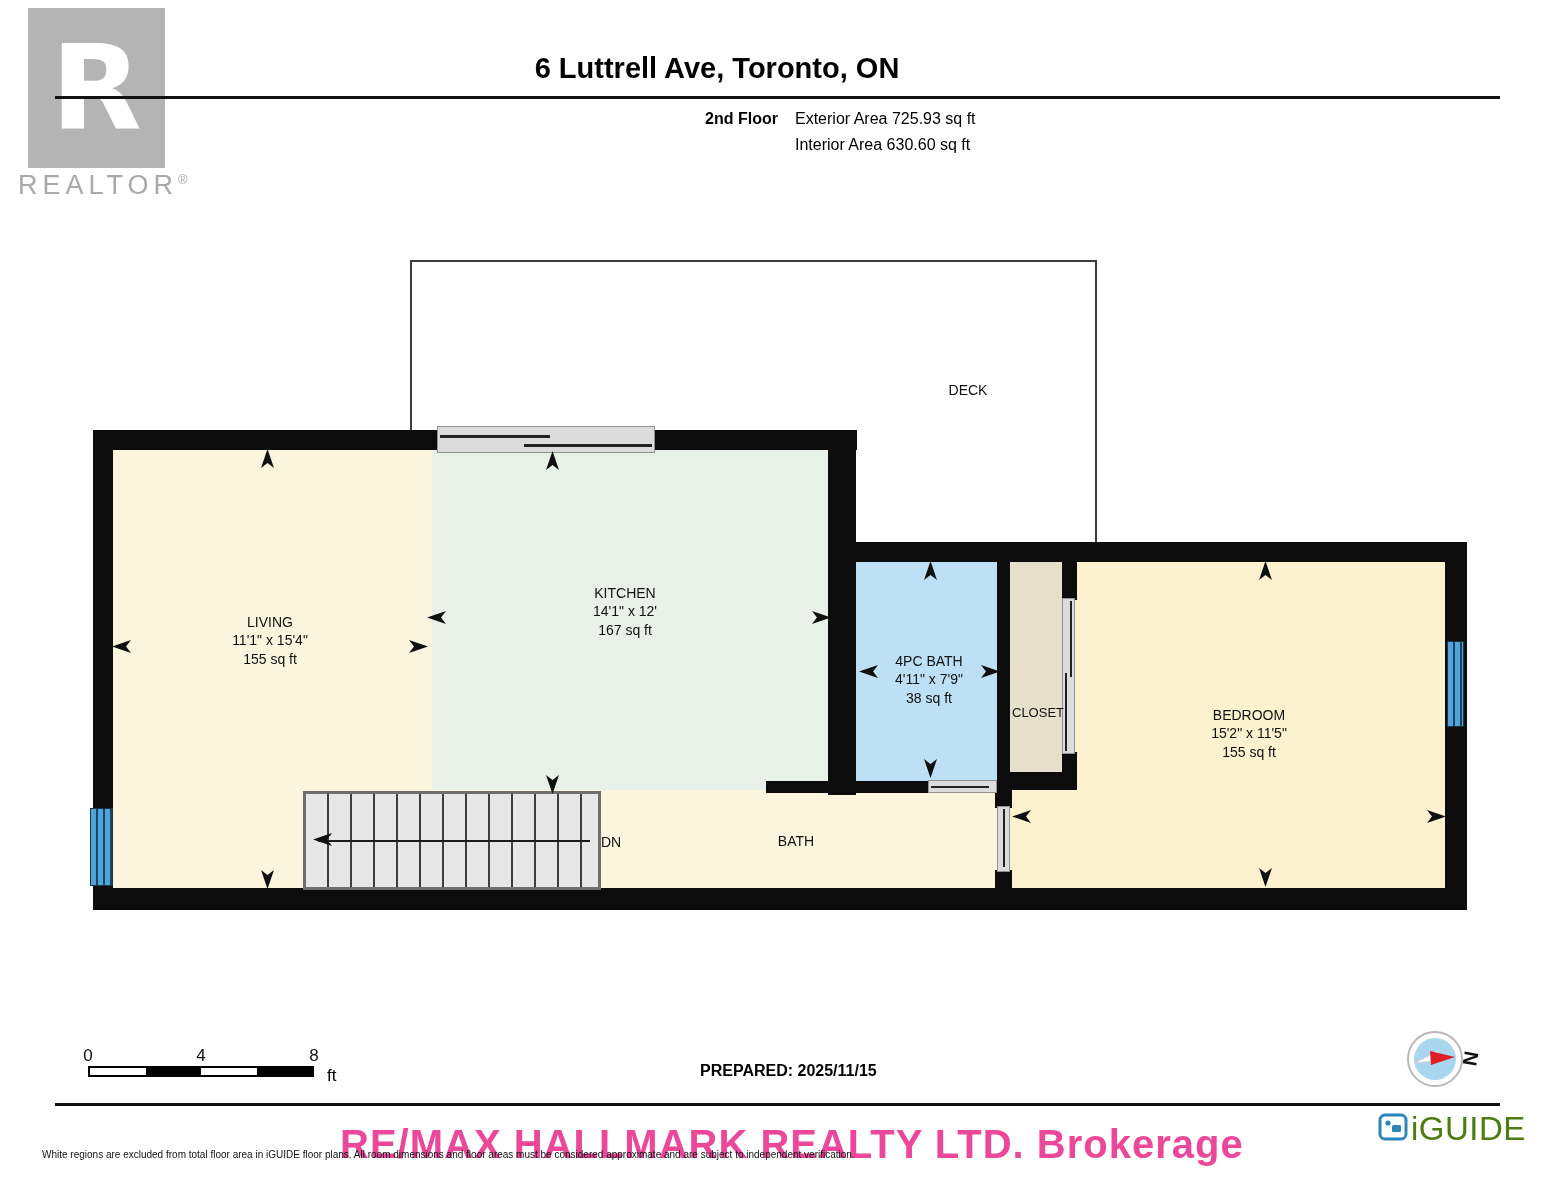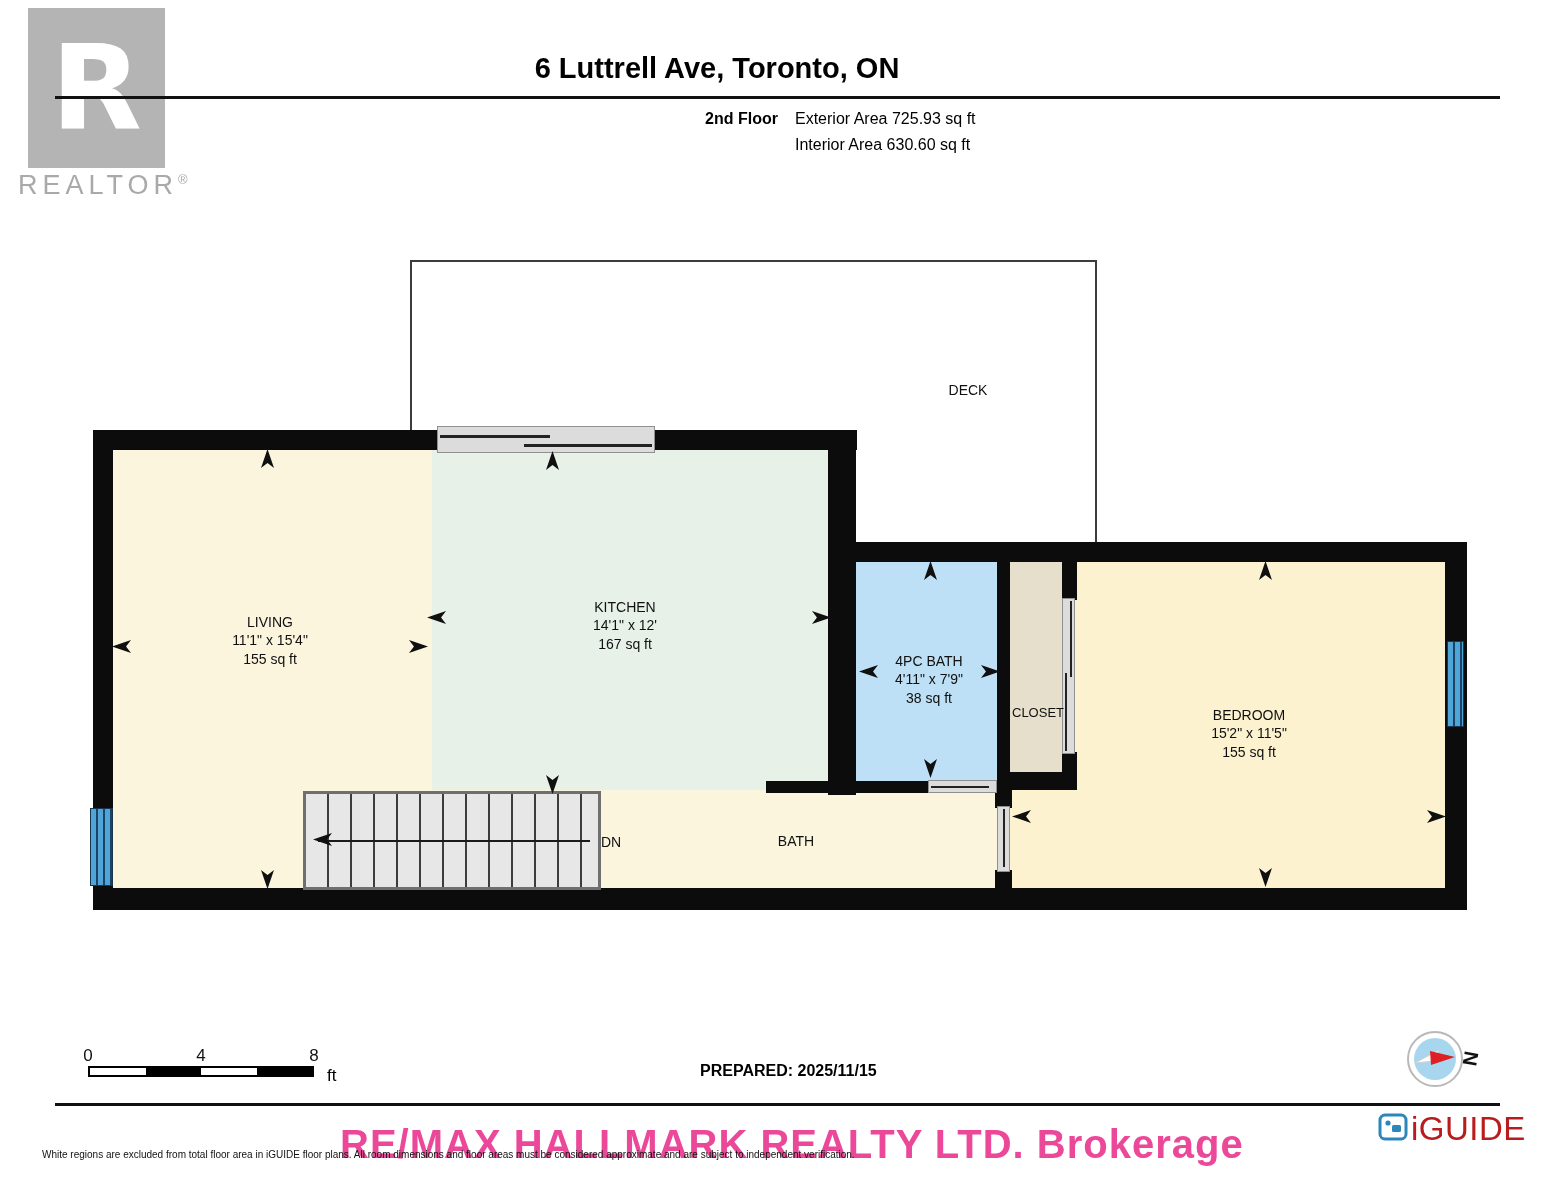--- a/index.html
+++ b/index.html
@@ -34,21 +34,21 @@
   .realtor-word sup { font-size:13px; letter-spacing:0; }
   .scale-num { position:absolute; font-size:17px; color:#111; z-index:6; width:14px; text-align:center; }
   .scale-bar { position:absolute; left:88px; top:1066px; width:226px; height:11px;
                border:2px solid #000; display:flex; z-index:6; }
   .scale-seg { flex:1; }
   .prepared { position:absolute; left:700px; top:1062px; font-size:16px; font-weight:bold; color:#000; z-index:6; }
   .watermark { position:absolute; left:340px; top:1122px; width:880px; text-align:center;
                font-size:40px; font-weight:bold; letter-spacing:1px; color:#ec4899; z-index:1; white-space:nowrap; }
   .disclaimer { position:absolute; left:42px; top:1149px; font-size:10px; color:#111; z-index:6; white-space:nowrap; }
   .iguide { position:absolute; left:1378px; top:1110px; display:flex; align-items:center; gap:3px; z-index:6; }
-  .iguide-text { color:#b91c1c; font-size:33px; letter-spacing:0.5px; }
+  .iguide-text { color:#4d7c0f; font-size:33px; letter-spacing:0.5px; }
   .compass-n { position:absolute; left:1463px; top:1047px; font-size:20px; font-weight:bold; color:#111;
                transform:rotate(100deg); z-index:6; }
 </style>
 </head>
 <body>
 
 <div class="page">
 
   <div class="title">6 Luttrell Ave, Toronto, ON</div>
   <div class="hline" style="left:55px; top:96px; width:1445px; height:3px;"></div>
@@ -110,21 +110,21 @@
   <div class="room-label" style="left:611px; top:833px;">DN</div>
 
   <div class="room-label" style="left:968px; top:381px;">DECK</div>
 
   <div class="room-label" style="left:270px; top:613px;">
     <span class="rm-name">LIVING</span>
     <span class="rm-name">11'1" x 15'4"</span>
     <span class="rm-name">155 sq ft</span>
   </div>
 
-  <div class="room-label" style="left:625px; top:598px;">
+  <div class="room-label" style="left:625px; top:584px;">
     <span class="rm-name">KITCHEN</span>
     <span class="rm-name">14'1" x 12'</span>
     <span class="rm-name">167 sq ft</span>
   </div>
 
   <div class="room-label" style="left:929px; top:652px;">
     <span class="rm-name">4PC BATH</span>
     <span class="rm-name">4'11" x 7'9"</span>
     <span class="rm-name">38 sq ft</span>
   </div>

